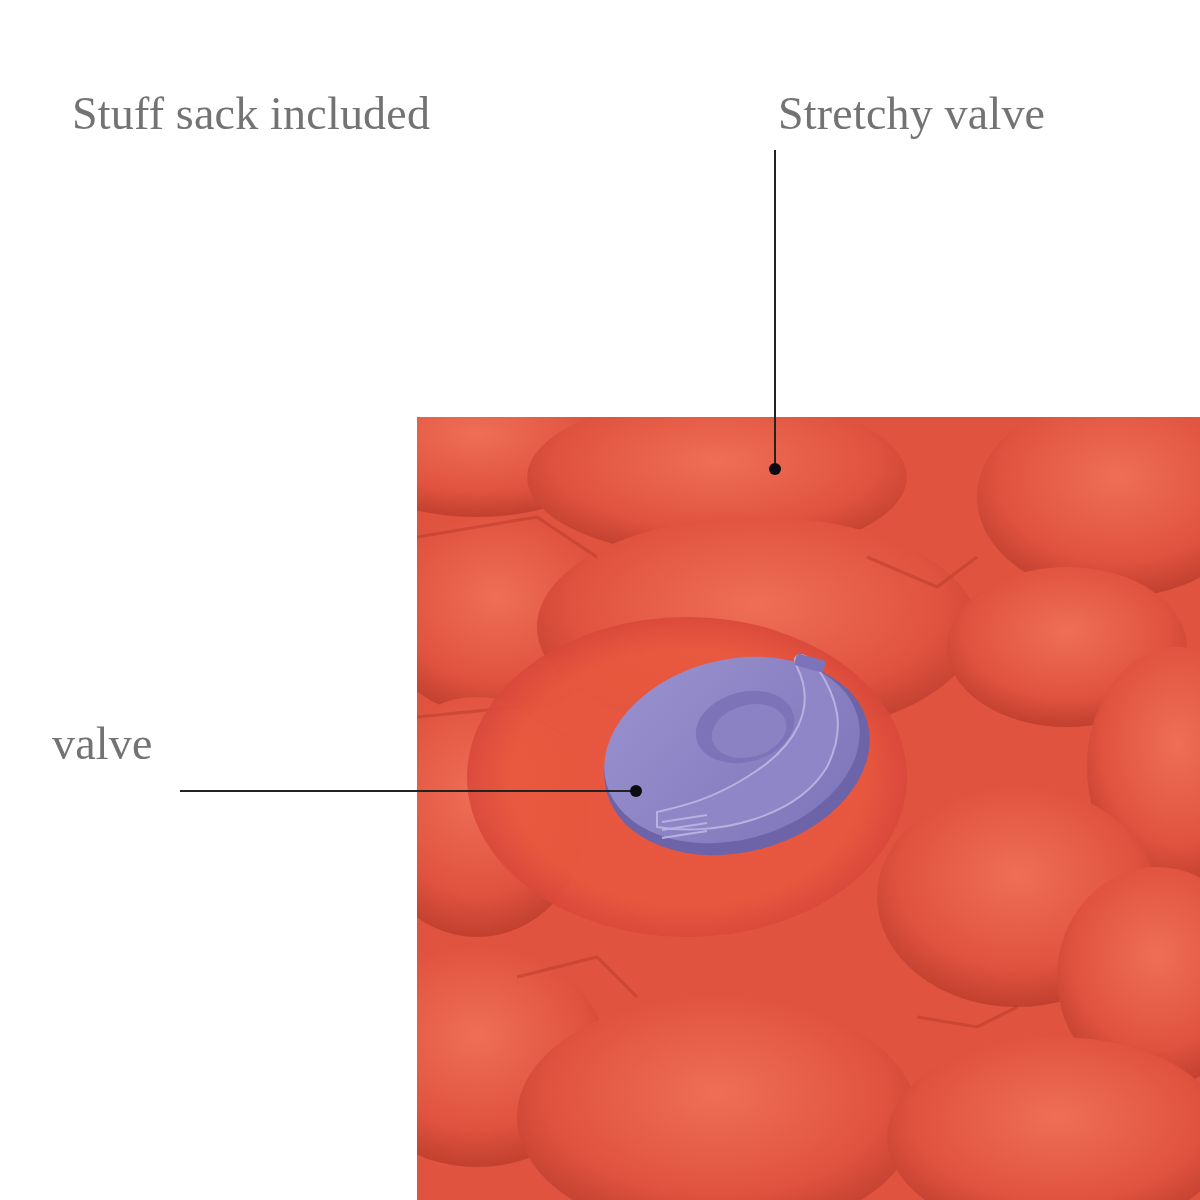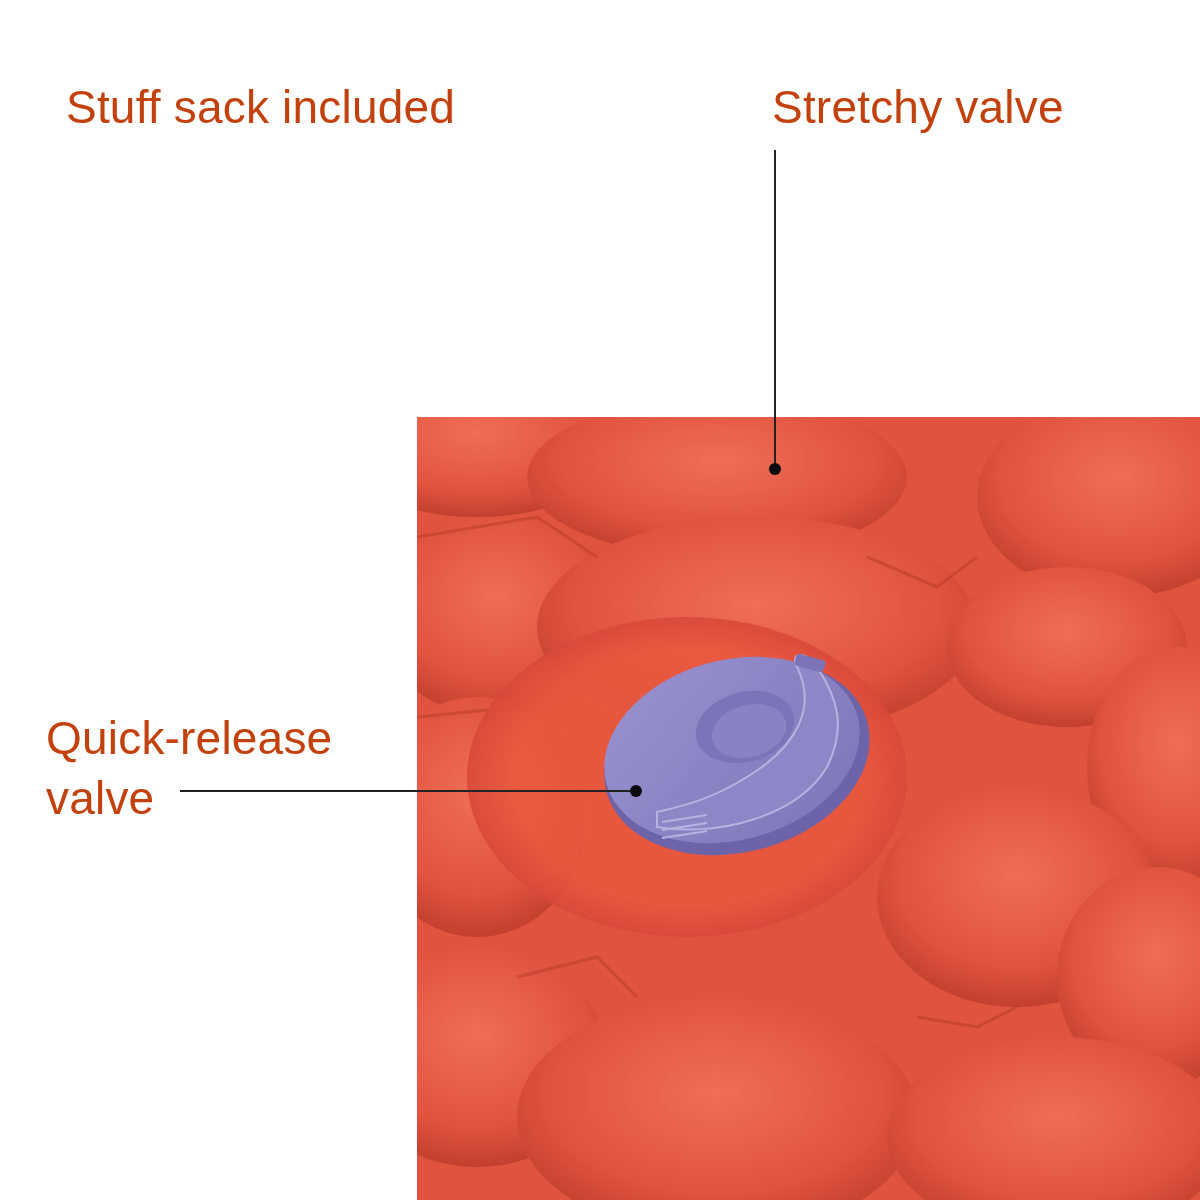--- a/index.html
+++ b/index.html
@@ -4,21 +4,21 @@
   <style>
     html, body { margin: 0; padding: 0; }
     body {
       width: 1200px; height: 1200px; position: relative; overflow: hidden;
       background: #ffffff;
       font-family: "Liberation Sans", "DejaVu Sans", sans-serif;
       color: #111111;
     }
     .label {
       position: absolute; font-size: 46px; line-height: 1.3; letter-spacing: 0.2px;
-      color: #c2410c; margin: 10px; font-weight: 400;
+      color: #737373; margin: 16px; font-weight: 400; font-family: Liberation Serif, serif;
     }
     #lbl-stuff { left: 56px; top: 68px; }
     #lbl-stretch { left: 762px; top: 68px; }
     #lbl-valve { left: 36px; top: 698px; line-height: 60px; }
 
     .photo {
       position: absolute; left: 417px; top: 417px; width: 783px; height: 783px;
       overflow: hidden;
       background: #e0533f;
     }
@@ -41,21 +41,20 @@
 
 <div>
   <p id="lbl-stuff" class="label">Stuff sack included</p>
 </div>
 
 <div>
   <p id="lbl-stretch" class="label">Stretchy valve</p>
 </div>
 
 <div id="lbl-valve" class="label">
-  <div>Quick-release</div>
   <div>valve</div>
 </div>
 
 <div class="photo">
   <svg width="783" height="783" viewBox="0 0 783 783">
     <defs>
       <radialGradient id="pillow" cx="50%" cy="40%" r="60%">
         <stop offset="0%" stop-color="#ef6e56"></stop>
         <stop offset="70%" stop-color="#e0533f"></stop>
         <stop offset="100%" stop-color="#c2402f"></stop>

